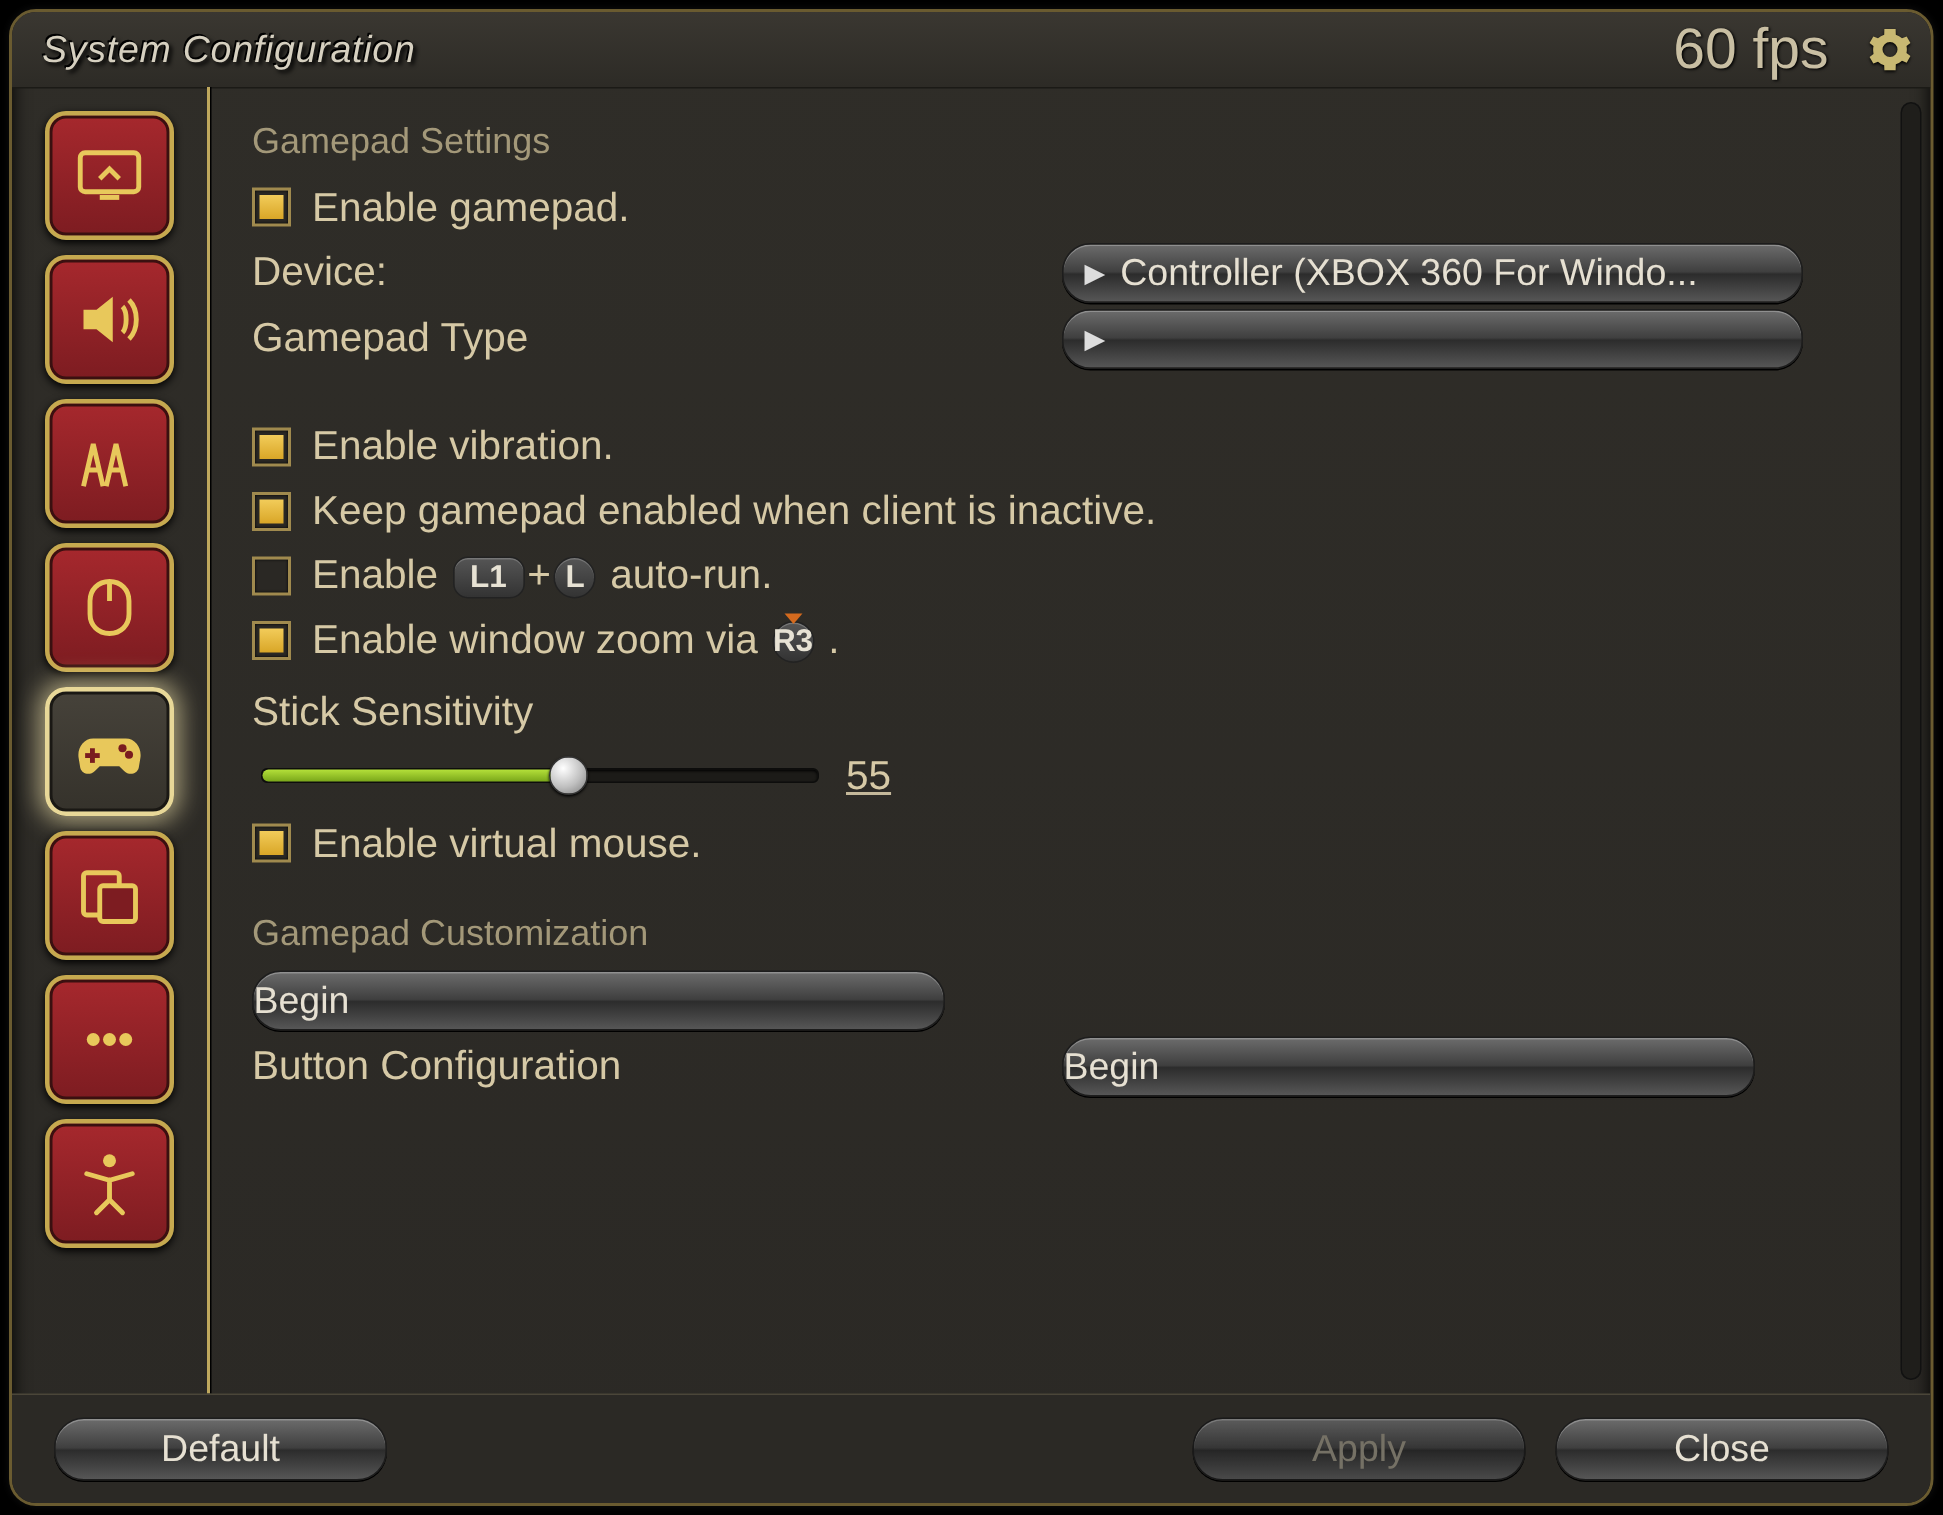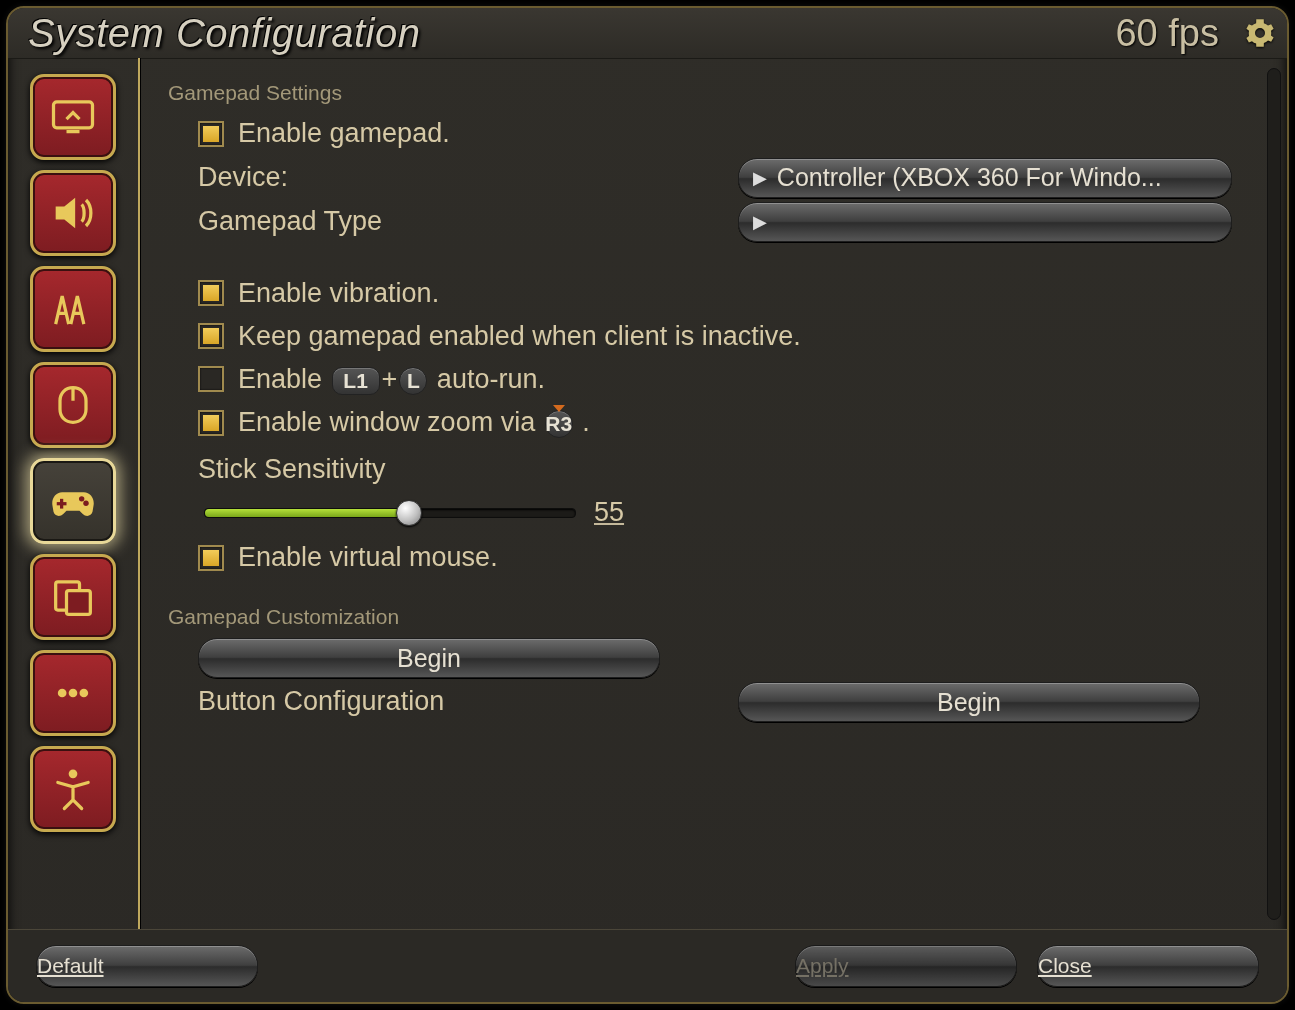--- a/index.html
+++ b/index.html
@@ -19,21 +19,21 @@
   }
   .titlebar{
     height:50px;
     display:flex;align-items:center;
     padding:0 10px 0 20px;
     border-bottom:1px solid #1b1a16;
     background:linear-gradient(#3a3731,#2d2b26);
     position:relative;
   }
   .title-text{
-    font-size:40px;
+    font-size:25px;
     color:#d6d0c0;
     text-shadow:2px 2px 3px #000,-1px -1px 0 #000;
     font-style:italic;
     font-weight:500;
     letter-spacing:0.5px;
     flex:1;
   }
   .fps{
     font-size:38px;color:#c9bfa3;
     text-shadow:1px 1px 2px #000;
@@ -76,24 +76,24 @@
 
   .content{
     flex:1;
     padding:18px 28px 10px 28px;
     overflow:hidden;
     font-size:27px;
     line-height:1.45;
     position:relative;
   }
   .section-h{
-    font-size:21px;color:#a39879;
+    font-size:24px;color:#a39879;
     margin:2px 0 6px 0;
   }
-  .indent{margin-left:30px;}
+  .indent{}
   .row{display:flex;align-items:center;margin:4px 0;}
   .cb{
     width:22px;height:22px;
     border:2px solid #a08a4e;
     background:#2a2824;
     margin-right:14px;
     flex:none;
     position:relative;
     box-shadow:0 0 2px #000 inset;
   }
@@ -116,21 +116,21 @@
     cursor:pointer;
     white-space:nowrap;overflow:hidden;
   }
   .dropdown .tri{margin-right:10px;font-size:18px;color:#ddd;}
   .pill-btn{
     width:460px;height:38px;
     border-radius:19px;
     background:linear-gradient(#6c6c6c,#3f3f3f 48%,#2c2c2c 52%,#565656);
     border:1px solid #1d1d1d;
     box-shadow:0 1px 0 #000, inset 0 1px 0 rgba(255,255,255,0.25);
-    display:flex;align-items:center;justify-content:center;
+    display:flex;align-items:center;justify-content:flex-start;
     color:#e6e0d2;font-size:25px;
     cursor:pointer;
   }
   .btn-glyph{
     display:inline-flex;align-items:center;justify-content:center;
     min-width:34px;height:26px;padding:0 6px;
     border-radius:10px;
     background:linear-gradient(#555,#333);
     border:1px solid #222;
     color:#e7e2d4;font-size:21px;font-weight:600;
@@ -179,22 +179,22 @@
     padding:0 28px;
     gap:20px;
     background:#2b2925;
   }
   .foot-btn{
     width:220px;height:40px;
     border-radius:20px;
     background:linear-gradient(#6c6c6c,#3f3f3f 48%,#2c2c2c 52%,#565656);
     border:1px solid #1d1d1d;
     box-shadow:0 1px 0 #000, inset 0 1px 0 rgba(255,255,255,0.25);
-    display:flex;align-items:center;
-    color:#e6e0d2;font-size:21px;cursor:pointer;text-decoration:underline;
+    display:flex;align-items:center;justify-content:center;
+    color:#e6e0d2;font-size:25px;cursor:pointer;
   }
   .foot-btn.disabled{color:#8a8577;cursor:default;filter:brightness(0.85);}
   .footer .spacer-flex{flex:1;}
 
   .scrollbar{
     position:absolute;right:6px;top:60px;bottom:82px;width:14px;
   }
   .scrollbar .sb-track{
     position:absolute;inset:0;border-radius:7px;
     background:#1f1e1b;border:1px solid #111;

